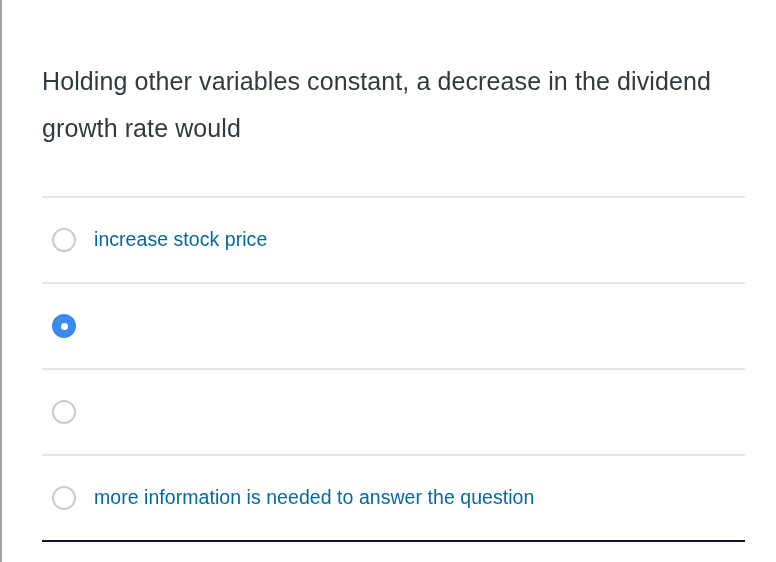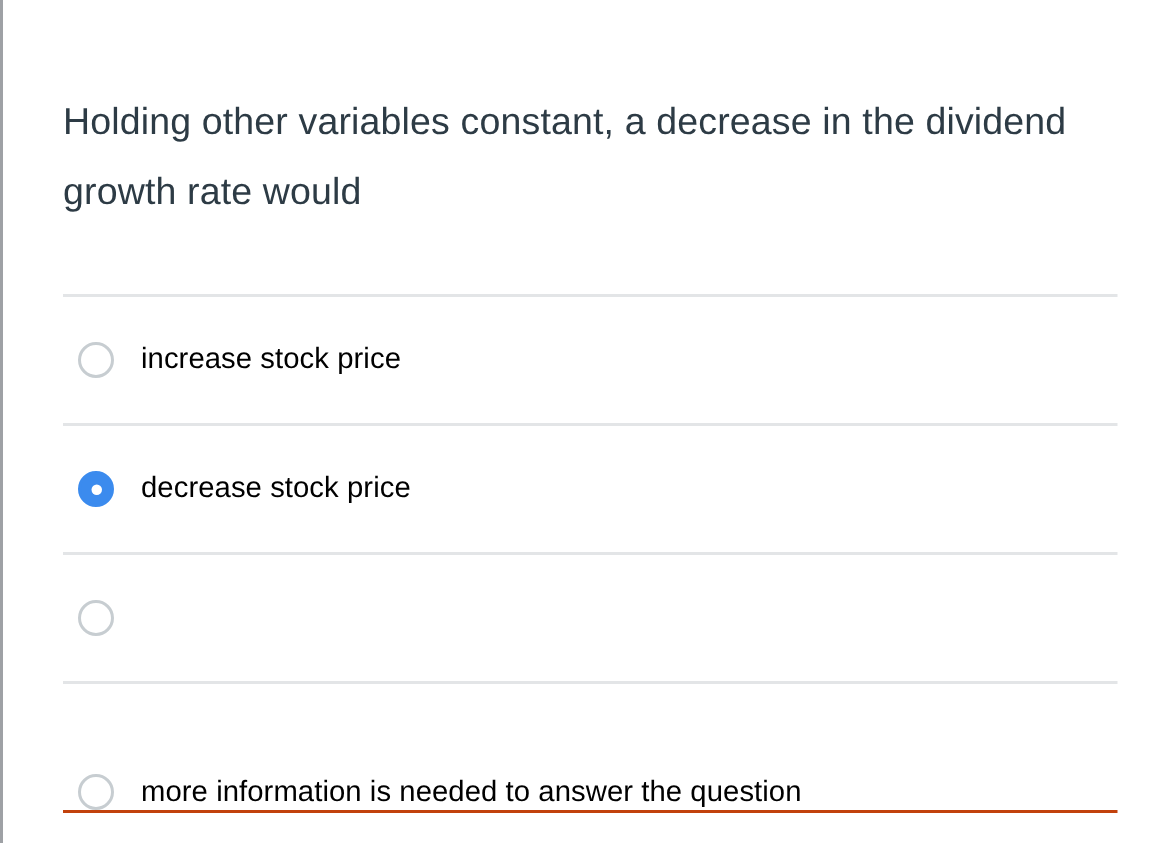--- a/index.html
+++ b/index.html
@@ -53,22 +53,21 @@
   }
 
   .answer-row {
     position: relative;
     height: 84px;
     border-top: 2px solid #e3e5e7;
     display: flex;
     align-items: center;
   }
   .answer-row:last-child {
-    border-bottom: 2px solid #c2410c;
-    align-items: flex-end;
+    border-bottom: 2px solid #0f172a;
   }
 
   .radio {
     flex: 0 0 auto;
     width: 24px;
     height: 24px;
     border-radius: 50%;
     box-sizing: border-box;
     margin-left: 10px;
     background: #ffffff;
@@ -88,21 +87,21 @@
     height: 7px;
     margin-left: -3.5px;
     margin-top: -3.5px;
     border-radius: 50%;
     background: #ffffff;
   }
 
   .answer-label {
     margin-left: 18px;
     font-size: 19.5px;
-    color: #000000;
+    color: #0369a1;
     line-height: 1.2;
     letter-spacing: 0.05px;
   }
 </style>
 </head>
 <body>
 
 <div class="left-rule"></div>
 
 <div class="question-card">
@@ -111,21 +110,20 @@
 
   <div class="answers">
 
     <div class="answer-row">
       <span class="radio"></span>
       <span class="answer-label">increase stock price</span>
     </div>
 
     <div class="answer-row">
       <span class="radio selected"></span>
-      <span class="answer-label">decrease stock price</span>
     </div>
 
     <div class="answer-row">
       <span class="radio"></span>
     </div>
 
     <div class="answer-row">
       <span class="radio"></span>
       <span class="answer-label">more information is needed to answer the question</span>
     </div>

